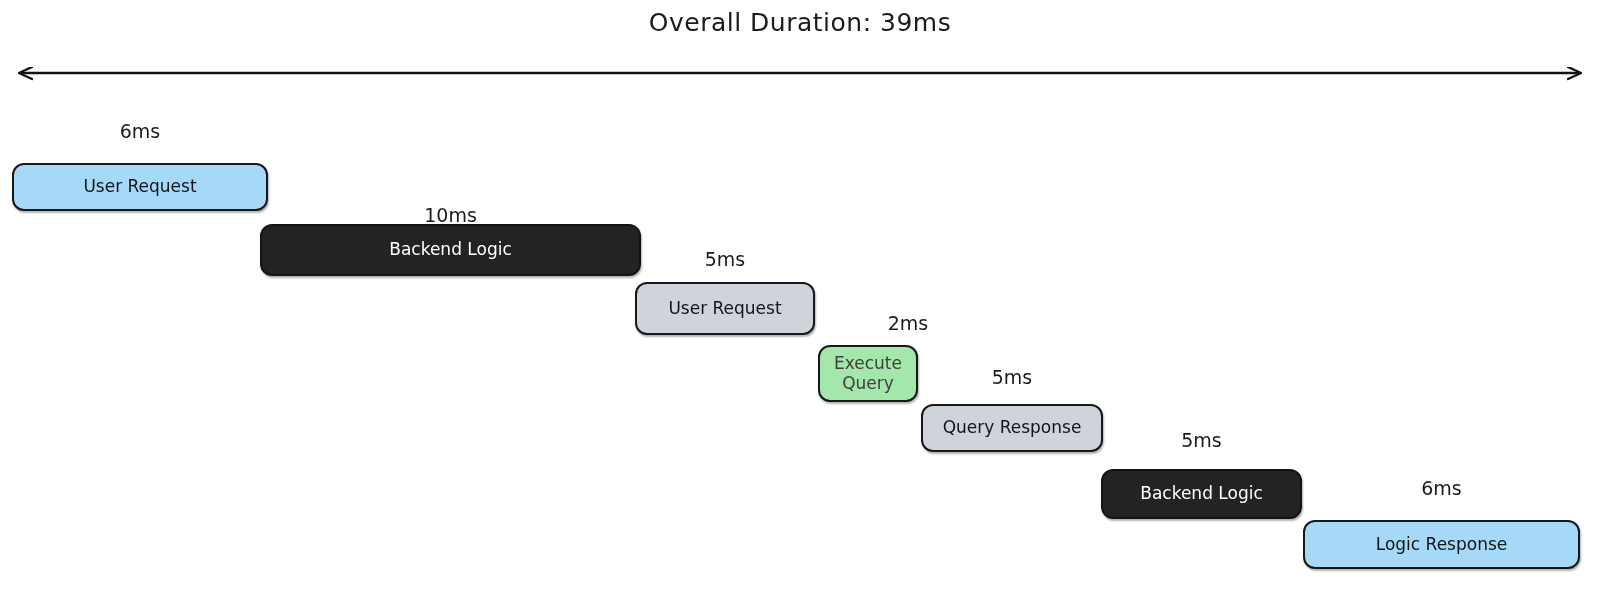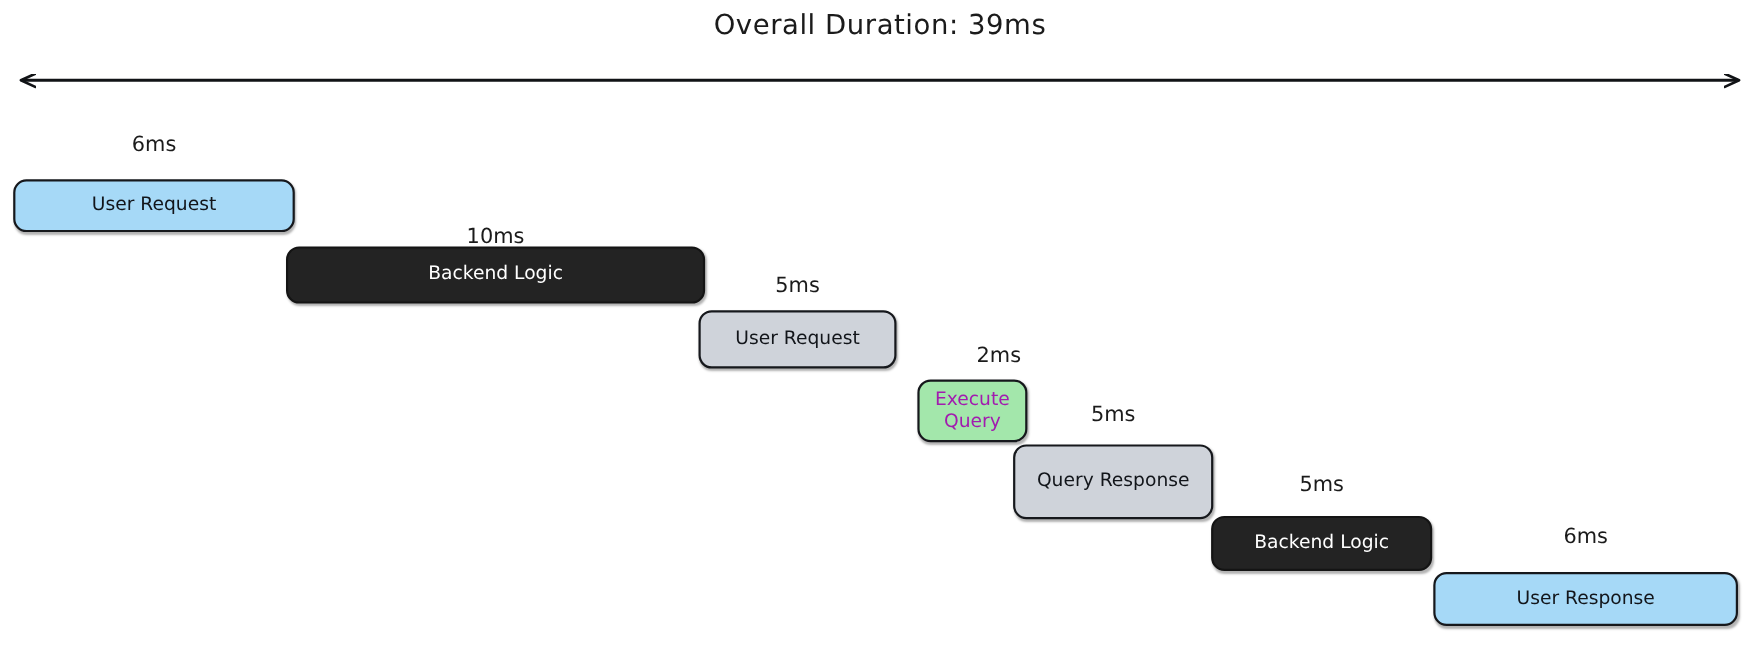--- a/index.html
+++ b/index.html
@@ -58,29 +58,29 @@
       </div>
       <div class="dur" style="left: 260px; top: 204px; width: 381px;">10ms</div>
       <div class="node dark" style="left: 260px; top: 224px; width: 381px; height: 52px; background: rgb(35, 35, 35); color: rgb(255, 255, 255);">
         <span class="lbl">Backend Logic</span>
       </div>
       <div class="dur" style="left: 635px; top: 248px; width: 180px;">5ms</div>
       <div class="node" style="left: 635px; top: 282px; width: 180px; height: 53px; background: rgb(207, 211, 218); color: rgb(18, 21, 26);">
         <span class="lbl">User Request</span>
       </div>
       <div class="dur" style="left: 858px; top: 312px; width: 100px;">2ms</div>
-      <div class="node" style="left: 818px; top: 345px; width: 100px; height: 57px; background: rgb(163, 231, 171); color: #a21caf; margin-left: 16px;">
+      <div class="node" style="left: 818px; top: 345px; width: 100px; height: 57px; background: rgb(163, 231, 171); color: #404040;">
         <span class="lbl">Execute<br>Query</span>
       </div>
       <div class="dur" style="left: 921px; top: 366px; width: 182px;">5ms</div>
-      <div class="node" style="left: 921px; top: 404px; width: 182px; height: 68px; background: rgb(207, 211, 218); color: rgb(18, 21, 26);">
+      <div class="node" style="left: 921px; top: 404px; width: 182px; height: 48px; background: rgb(207, 211, 218); color: rgb(18, 21, 26);">
         <span class="lbl">Query Response</span>
       </div>
       <div class="dur" style="left: 1101px; top: 429px; width: 201px;">5ms</div>
       <div class="node dark" style="left: 1101px; top: 469px; width: 201px; height: 50px; background: rgb(35, 35, 35); color: rgb(255, 255, 255);">
         <span class="lbl">Backend Logic</span>
       </div>
       <div class="dur" style="left: 1303px; top: 477px; width: 277px;">6ms</div>
       <div class="node" style="left: 1303px; top: 520px; width: 277px; height: 49px; background: rgb(166, 217, 247); color: rgb(18, 21, 26);">
-        <span class="lbl">User Response</span>
+        <span class="lbl">Logic Response</span>
       </div>
     </div>
 </div>
 
 </body></html>

